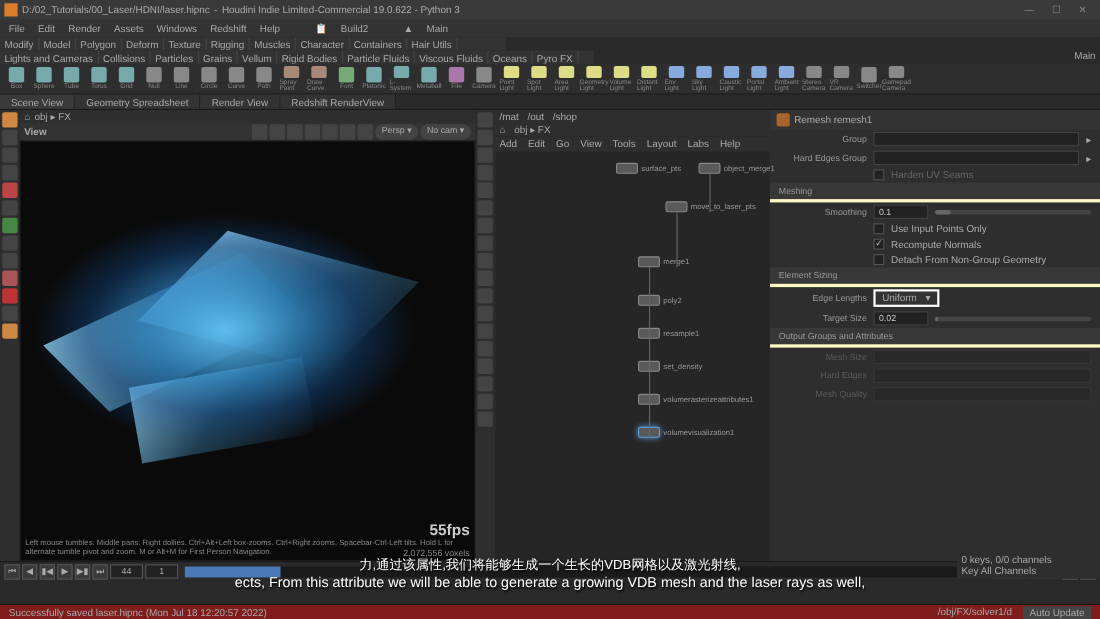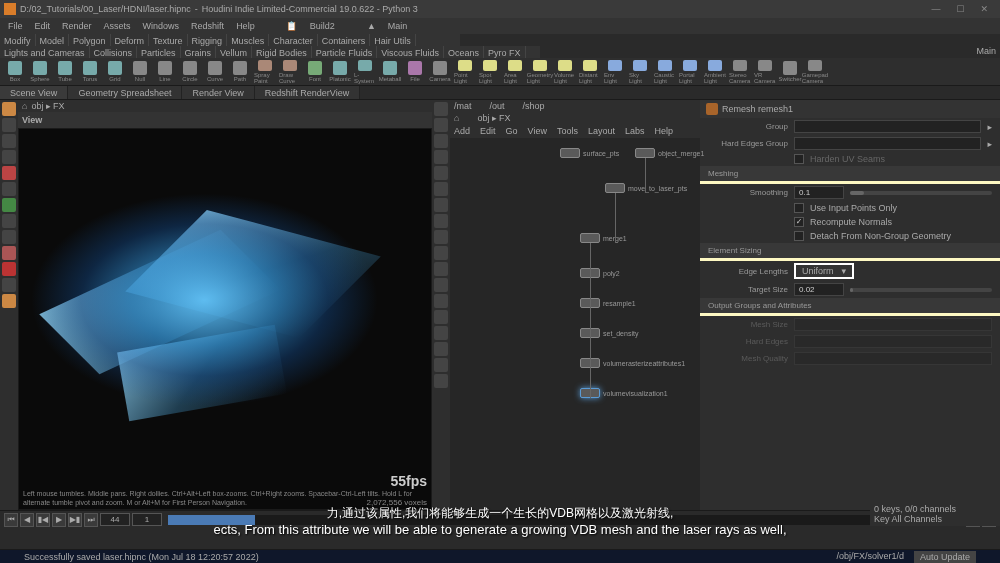--- a/index.html
+++ b/index.html
@@ -33,21 +33,21 @@
 .vp-img{position:absolute;inset:0;background:radial-gradient(ellipse 60% 40% at 45% 45%,rgba(100,200,255,0.9),rgba(50,150,220,0.6) 30%,rgba(20,80,150,0.4) 50%,transparent 70%)}
 .vp-streak{position:absolute;background:linear-gradient(135deg,rgba(150,220,255,0.8),rgba(80,180,240,0.3),transparent);transform-origin:center}
 .s1{left:10%;top:35%;width:200px;height:80px;transform:rotate(-25deg) skewX(20deg)}
 .s2{left:35%;top:25%;width:180px;height:100px;transform:rotate(15deg) skewX(-30deg)}
 .s3{left:25%;top:55%;width:160px;height:70px;transform:rotate(-10deg)}
 .vp-right-tb{width:18px;background:#2e2e2e;display:flex;flex-direction:column;gap:2px;padding:2px}
 .fps{position:absolute;bottom:20px;right:4px;font-size:14px;font-weight:bold;color:#ccc}
 .vp-hint{position:absolute;bottom:2px;left:4px;right:4px;font-size:7px;color:#888;line-height:9px}
 .voxels{position:absolute;bottom:2px;right:4px;font-size:8px;color:#888}
 .network-wrap{width:250px;display:flex;flex-direction:column;background:#262626}
-.net-crumb{height:12px;background:#2e2e2e;display:flex;align-items:center;padding:0 4px;gap:18px;font-size:8px}
+.net-crumb{height:12px;background:#2e2e2e;display:flex;align-items:center;padding:0 4px;gap:8px;font-size:8px}
 .net-menu{height:14px;background:#2e2e2e;display:flex;align-items:center;padding:0 4px;gap:10px;font-size:8px}
 .network{flex:1;background:#262626;position:relative}
 .node{position:absolute;display:flex;align-items:center;gap:3px}
 .node-box{width:20px;height:10px;background:#5a5a5a;border:1px solid #888;border-radius:2px}
 .node-lbl{font-size:7px;color:#999}
 .wire{position:absolute;width:1px;background:#666}
 .params-wrap{flex:1;display:flex;flex-direction:column;background:#2e2e2e}
 .param-header{height:18px;background:#333;display:flex;align-items:center;padding:0 6px;gap:4px}
 .param-header-ic{width:12px;height:12px;background:#a8642a;border-radius:2px}
 .param-section{background:#383838;padding:3px 8px;font-size:8px;color:#999;border-bottom:3px solid #fef9c3}
@@ -60,21 +60,21 @@
 .param-check.on::after{content:"✓";font-size:8px;color:#ccc;display:block;line-height:8px;text-align:center}
 .param-dd{background:#333;border:2px solid #ffffff;padding:1px 6px;font-size:8px;display:flex;justify-content:space-between;width:60px}
 .timeline{height:18px;background:#2a2a2a;display:flex;align-items:center;padding:0 4px;gap:2px;border-top:1px solid #1a1a1a}
 .tl-btn{width:14px;height:14px;background:#3a3a3a;border:1px solid #555;display:flex;align-items:center;justify-content:center;cursor:pointer;font-size:8px}
 .tl-track{flex:1;height:10px;background:#1a1a1a;position:relative;margin:0 4px}
 .tl-fill{position:absolute;left:0;top:0;bottom:0;width:12%;background:#4a7ab5}
 .tl-input{width:30px;background:#222;border:1px solid #555;padding:1px;font-size:8px;text-align:center}
 .subtitle{position:absolute;bottom:26px;left:50%;transform:translateX(-50%);text-align:center;width:90%}
 .sub1{font-size:12px;color:#fff;text-shadow:1px 1px 2px #000}
 .sub2{font-size:13px;color:#fff;text-shadow:1px 1px 2px #000}
-.statusbar{position:absolute;bottom:0;left:0;right:0;height:14px;background:#0f172a;display:flex;align-items:center;justify-content:space-between;padding:0 24px;font-size:8px;border-top:1px solid #1a1a1a}
+.statusbar{position:absolute;bottom:0;left:0;right:0;height:14px;background:#7f1d1d;display:flex;align-items:center;justify-content:space-between;padding:0 8px;font-size:8px;border-top:1px solid #1a1a1a}
 .right-panel{position:absolute;right:0;top:502px;width:130px;font-size:7px;color:#888;background:#2e2e2e;padding:2px 4px}
 </style>
 </head>
 <body>
 
 
 
 <div class="titlebar">
   <div class="titlebar-left">
     <div class="titlebar-icon"></div>
@@ -288,20 +288,31 @@
     <div class="tool-ic" style="background:#c84"></div>
   </div>
 
   <div class="viewport-wrap">
     <div class="crumb">
       <span>⌂</span>
         <span>obj ▸ FX</span>
     </div>
     <div class="vp-header">
       <span style="font-weight:bold">View</span>
+      <div class="vp-header-ctrls">
+        <div class="tool-ic"></div>
+        <div class="tool-ic"></div>
+        <div class="tool-ic"></div>
+        <div class="tool-ic"></div>
+        <div class="tool-ic"></div>
+        <div class="tool-ic"></div>
+        <div class="tool-ic"></div>
+        <div class="vp-pill">Persp ▾</div>
+        <div class="vp-pill">No cam ▾</div>
+      </div>
     </div>
     <div class="viewport">
       <div class="vp-streak s1"></div>
       <div class="vp-streak s2"></div>
       <div class="vp-streak s3"></div>
       <div class="vp-img"></div>
       <div class="fps">55fps</div>
       <div class="vp-hint">Left mouse tumbles. Middle pans. Right dollies. Ctrl+Alt+Left box-zooms. Ctrl+Right zooms. Spacebar-Ctrl-Left tilts. Hold L for alternate tumble pivot and zoom.   M or Alt+M for First Person Navigation.</div>
       <div class="voxels">2,072,556 voxels</div>
     </div>

